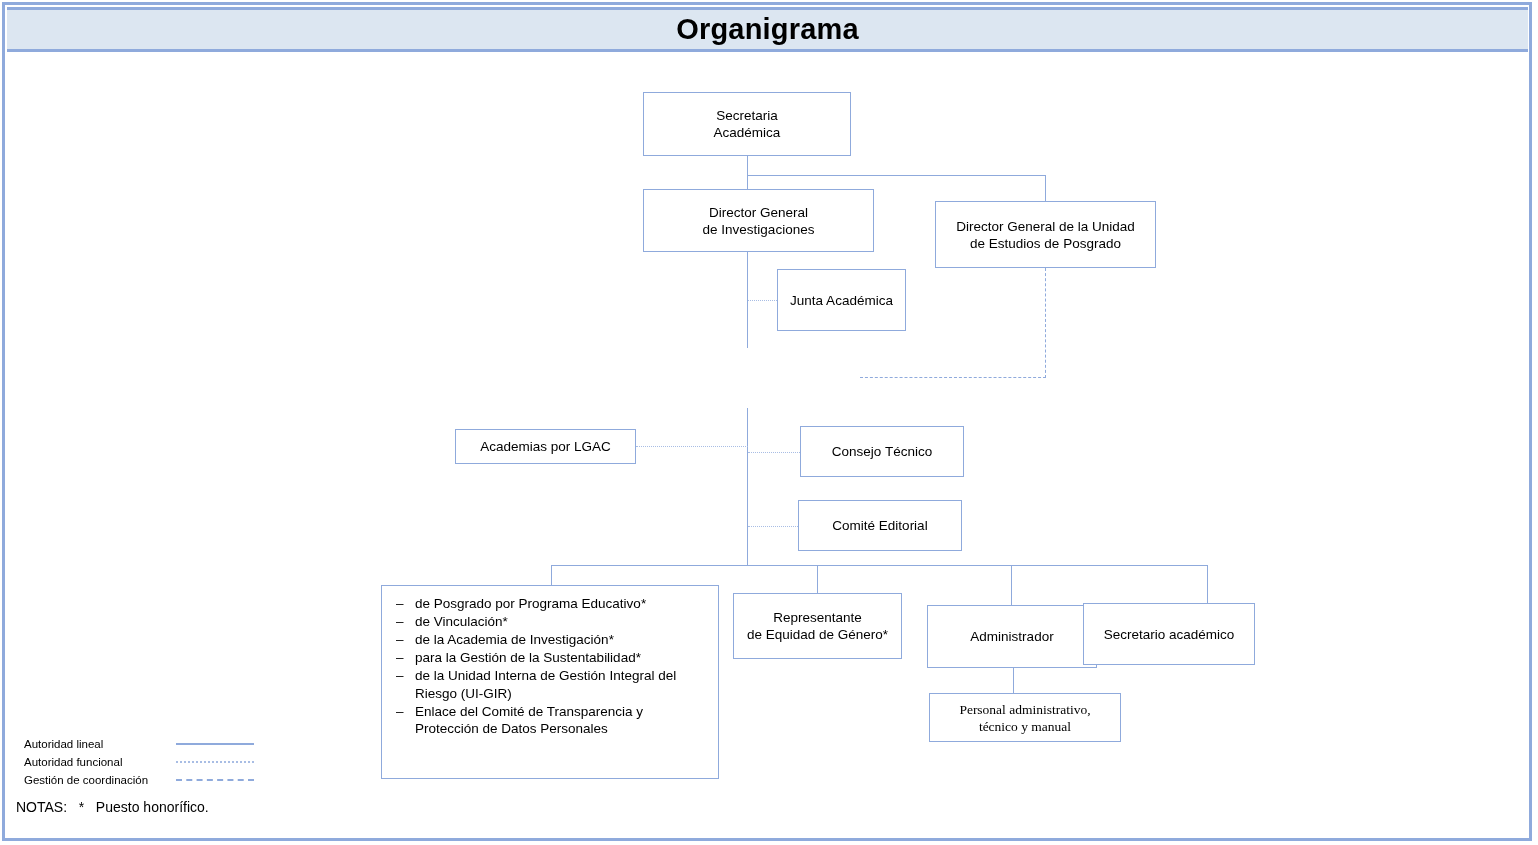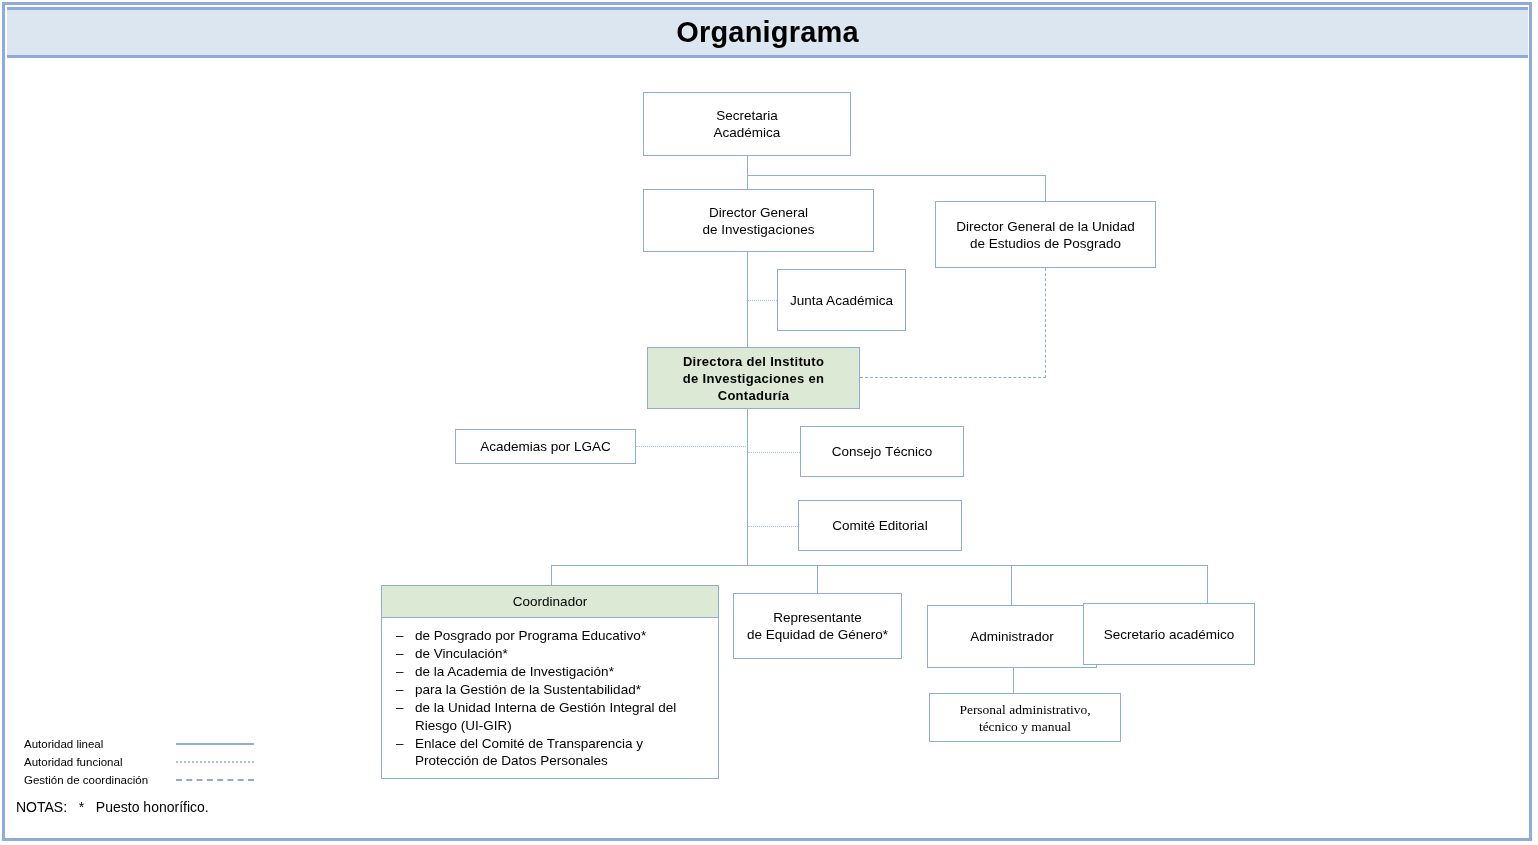--- a/index.html
+++ b/index.html
@@ -29,21 +29,21 @@
     box-sizing: border-box;
     background: #ffffff;
   }
 
   
   #title-bar {
     position: absolute;
     left: 7px;
     top: 7px;
     width: 1521px;
-    height: 51px;
+    height: 45px;
     box-sizing: border-box;
     background: #dce6f1;
     border-top: 3px solid #8faadc;
     border-bottom: 3px solid #8faadc;
     display: flex;
     align-items: center;
     justify-content: center;
   }
   #title-text {
     font-size: 29px;
@@ -248,44 +248,34 @@
       <span>
         <span>Director General de la Unidad</span><br>
         <span>de Estudios de Posgrado</span>
       </span>
     </div>
 
     <div class="node" style="left:777px; top:269px; width:129px; height:62px;">
       <span>Junta Académica</span>
     </div>
 
-    <div class="node green bold" style="left:647px; top:347px; width:213px; height:62px;">
-      <span>
-        <span>Directora del Instituto</span><br>
-        <span>de Investigaciones en</span><br>
-        <span>Contaduría</span>
-      </span>
-    </div>
 
     <div class="node" style="left:455px; top:429px; width:181px; height:35px;">
       <span>Academias por LGAC</span>
     </div>
 
     <div class="node" style="left:800px; top:426px; width:164px; height:51px;">
       <span>Consejo Técnico</span>
     </div>
 
     <div class="node" style="left:798px; top:500px; width:164px; height:51px;">
       <span>Comité Editorial</span>
     </div>
 
     <div id="coordinador-box" style="left:381px; top:585px; width:338px; height:194px;">
-      <div id="coordinador-header">
-        <span>Coordinador</span>
-      </div>
       <div id="coordinador-list">
         <div class="coord-item">
           <span class="coord-dash">–</span>
           <span class="coord-label">de Posgrado por Programa Educativo*</span>
         </div>
         <div class="coord-item">
           <span class="coord-dash">–</span>
           <span class="coord-label">de Vinculación*</span>
         </div>
         <div class="coord-item">

